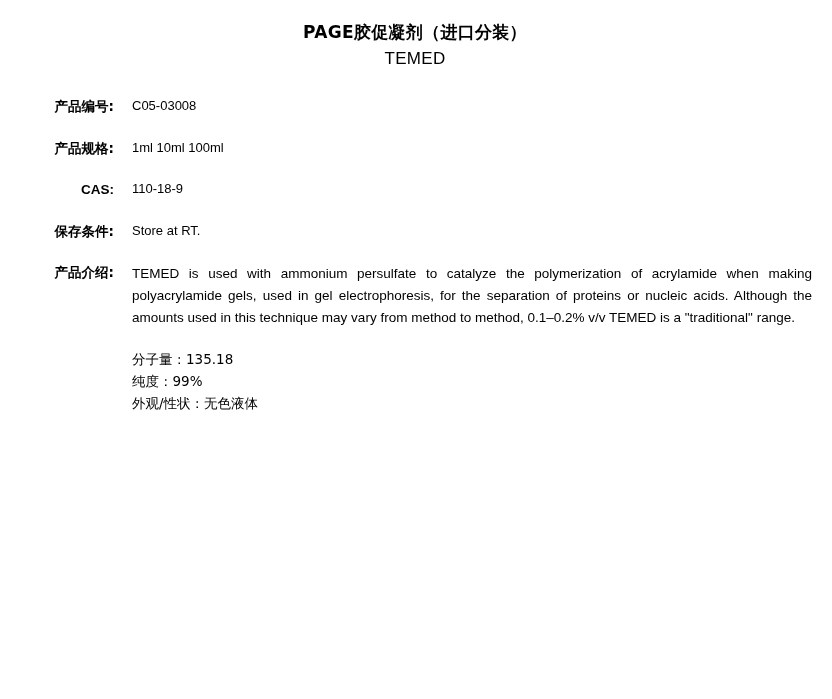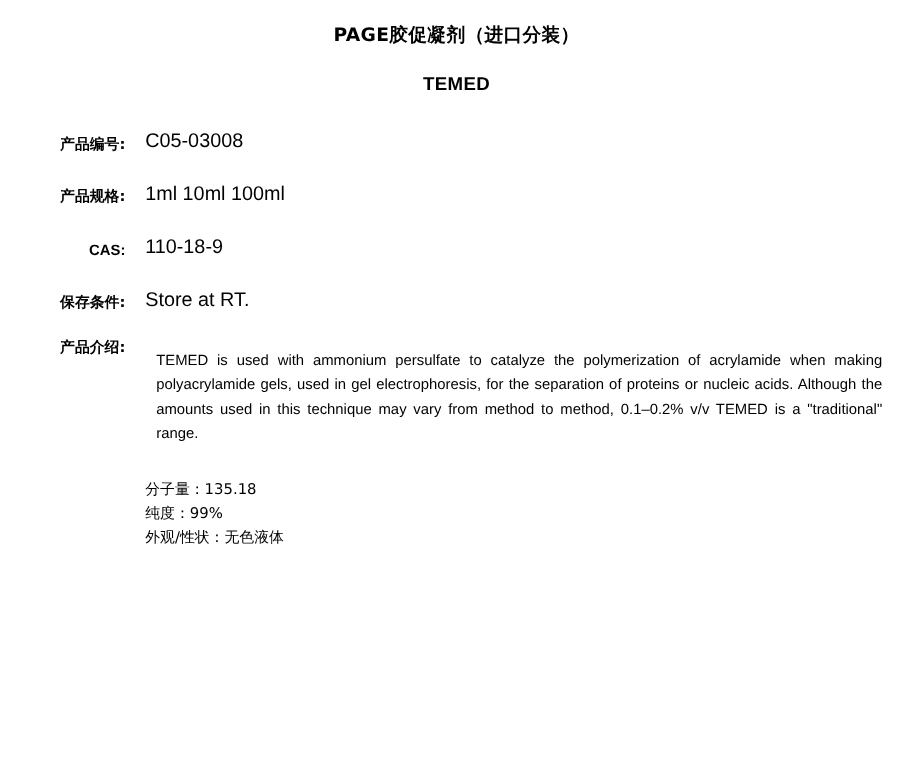--- a/index.html
+++ b/index.html
@@ -27,60 +27,60 @@
     margin-bottom: 26px;
   }
   .title-line1 {
     font-size: 17px;
     font-weight: bold;
     letter-spacing: 0.3px;
     line-height: 1.5;
   }
   .title-line2 {
     font-size: 17px;
-    font-weight: bold;
+    font-weight: normal;
     letter-spacing: 0.3px;
     line-height: 1.5;
-    margin-top: 18px;
+    margin-top: 0;
   }
   .field-row {
     display: flex;
-    align-items: flex-end;
+    align-items: center;
     margin-bottom: 22px;
   }
   .field-label {
     width: 96px;
     flex: 0 0 96px;
     text-align: right;
     font-size: 13.5px;
     font-weight: bold;
     line-height: 1.45;
     padding-right: 0;
   }
   .field-value {
     flex: 1 1 auto;
     padding-left: 18px;
-    font-size: 18px;
+    font-size: 13px;
     line-height: 1.45;
   }
   .desc-row {
     display: flex;
     align-items: flex-start;
     margin-bottom: 0;
   }
   .desc-body {
     flex: 1 1 auto;
     padding-left: 18px;
     font-size: 13.5px;
   }
   .para-justify {
     text-align: justify;
     text-justify: inter-word;
     line-height: 1.62;
-    margin: 10px;
+    margin: 0;
   }
   .para-block {
     line-height: 1.62;
     margin: 0;
   }
   .gap-16 { height: 20px; }
   .gap-12 { height: 18px; }
   .cjk {
     font-family: "DejaVu Sans", "Liberation Sans", sans-serif;
   }

